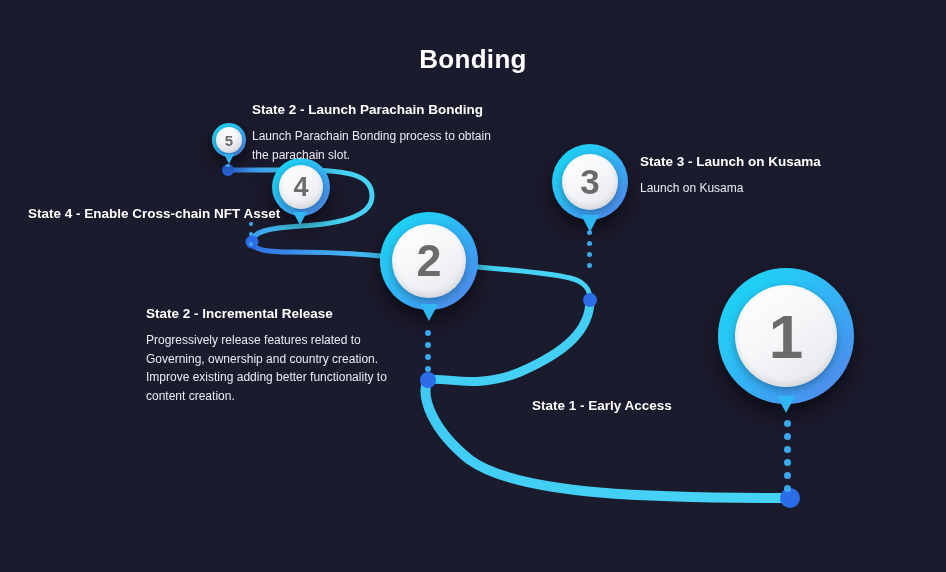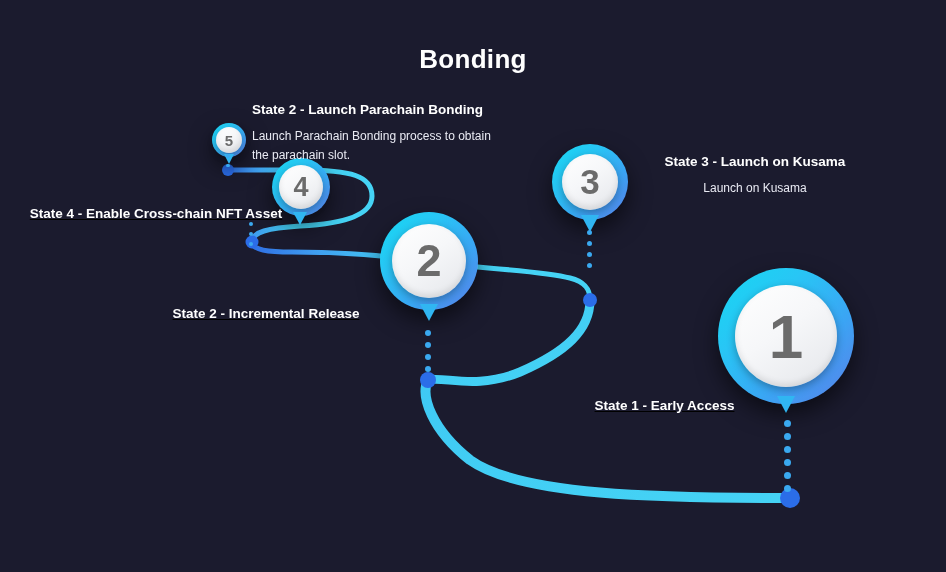--- a/index.html
+++ b/index.html
@@ -25,21 +25,21 @@
   
   .block{position:absolute;}
   .block .head{
     color:#ffffff;font-size:13.5px;font-weight:bold;
     white-space:nowrap;line-height:1.2;
   }
   .block .body{
     color:#e9eaf3;font-size:12px;line-height:1.55;
     margin-top:9px;
   }
-  .ta-r{text-align:center;text-decoration:underline;}
+  .ta-r{text-align:left;}
   .ta-l{text-align:left;}
 
   
   .badge{position:absolute;}
   .badge .ring{
     position:absolute;left:0;top:0;border-radius:50%;
     background:linear-gradient(135deg,#16d8f2 0%,#28c6f5 32%,#3ba4f4 66%,#5b7fe8 100%);
     box-shadow:0 10px 22px rgba(0,0,0,.55);
   }
   .badge .inner{
@@ -123,36 +123,37 @@
     <div class="ring" style="width:98px;height:98px;"></div>
     <div class="inner" style="left:12px;top:12px;width:74px;height:74px;font-size:45px;">2</div>
     <div class="tip" style="left:40px;top:92px;"></div>
   </div>
   <div class="dots" style="left:425px;top:330px;">
     <i style="width:6px;height:6px;"></i>
       <i style="width:6px;height:6px;"></i>
     <i style="width:6px;height:6px;"></i>
       <i style="width:6px;height:6px;"></i>
   </div>
-  <div class="block ta-r" style="left:132px;top:306px;width:268px;">
+  <div class="block ta-r" style="left:146px;top:306px;width:268px;">
     <div class="head">State 2 - Incremental Release</div>
+    <div class="body">Progressively release features related to Governing, ownership and country creation. Improve existing adding better functionality to content creation.</div>
   </div>
 
   <div class="badge" style="left:552px;top:144px;width:76px;height:76px;">
     <div class="ring" style="width:76px;height:76px;"></div>
     <div class="inner" style="left:10px;top:10px;width:56px;height:56px;font-size:35px;">3</div>
     <div class="tip" style="left:29px;top:71px;"></div>
   </div>
   <div class="dots" style="left:587px;top:230px;">
     <i style="width:5px;height:5px;"></i>
       <i style="width:5px;height:5px;"></i>
     <i style="width:5px;height:5px;"></i>
       <i style="width:5px;height:5px;"></i>
   </div>
-  <div class="block ta-l" style="left:640px;top:154px;width:230px;text-align:center;">
+  <div class="block ta-l" style="left:640px;top:154px;width:230px;">
     <div class="head">State 3 - Launch on Kusama</div>
     <div class="body">Launch on Kusama</div>
   </div>
 
   <div class="badge" style="left:272px;top:158px;width:58px;height:58px;">
     <div class="ring" style="width:58px;height:58px;"></div>
     <div class="inner" style="left:7px;top:7px;width:44px;height:44px;font-size:27px;">4</div>
     <div class="tip" style="left:21px;top:54px;border-left-width:7px;border-right-width:7px;border-top-width:13px;"></div>
   </div>
   <div class="dots" style="left:249px;top:222px;">

